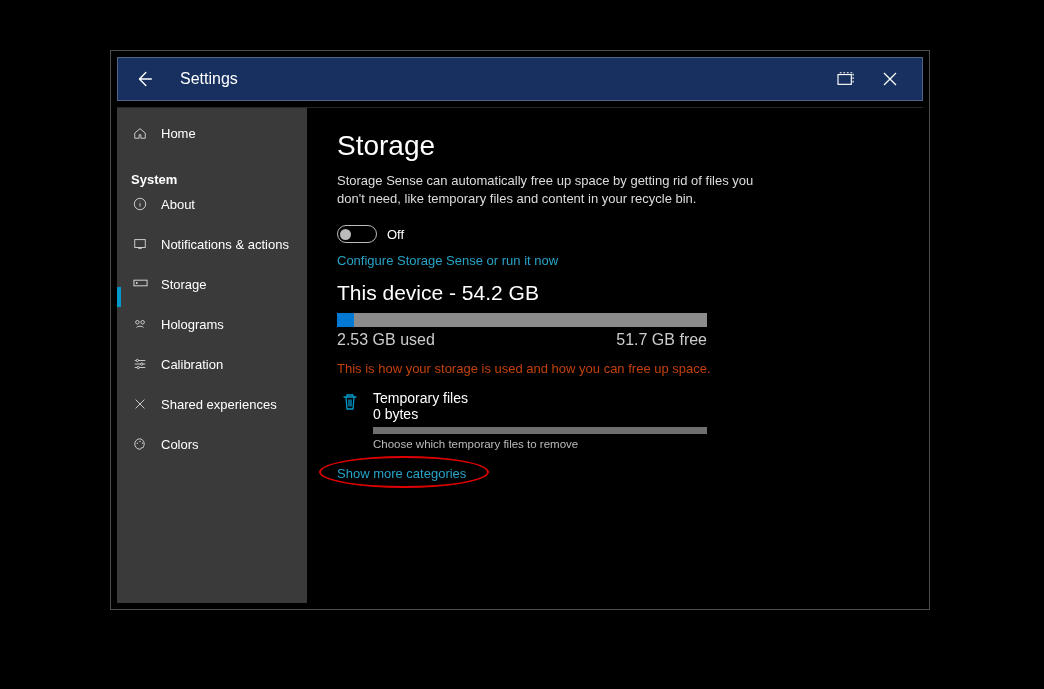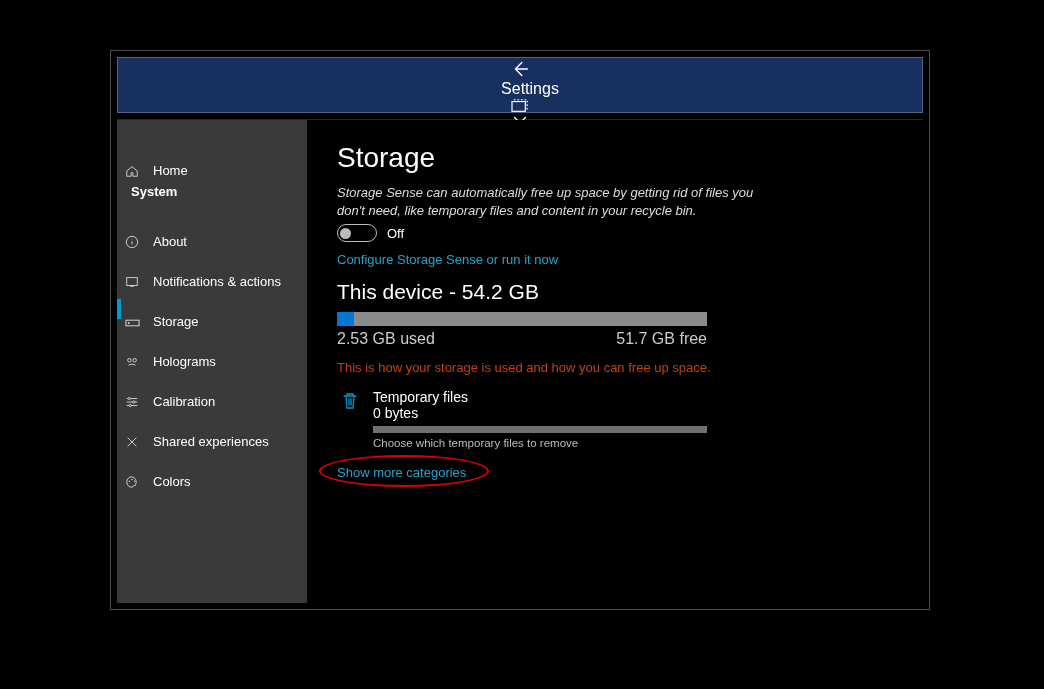--- a/index.html
+++ b/index.html
@@ -17,28 +17,27 @@
     left: 110px;
     top: 50px;
     width: 820px;
     height: 560px;
     border: 1px solid rgba(255,255,255,0.3);
     display: flex;
     flex-direction: column;
     background: #000;
   }
   .titlebar {
-    height: 56px;
+    height: 44px;
     background: #17305f;
     border: 1px solid rgba(255,255,255,0.25);
     display: flex;
     align-items: center;
     padding: 0 10px;
     margin: 6px;
-    flex-direction: column;
   }
   .titlebar .back {
     width: 32px;
     height: 32px;
     display:flex;align-items:center;justify-content:center;
     cursor:pointer;
   }
   .titlebar .title {
     margin-left: 20px;
     font-size: 16px;
@@ -53,23 +52,23 @@
     overflow:hidden;
   }
   .sidebar {
     width: 190px;
     background: #3a3a3a;
     padding-top: 18px;
     font-size: 13px;
   }
   .side-item {
     display:flex;
-    align-items:flex-end;
+    align-items:flex-start;
     height: 40px;
-    padding: 0 6px;
+    padding: 0 14px;
     cursor:pointer;
     position:relative;
   }
   .side-item .icon {
     width:18px;
     display:flex;align-items:center;justify-content:center;
     margin-right:12px;
     color:#ddd;
   }
   .side-item.selected::before {
@@ -93,22 +92,21 @@
   .content h1 {
     font-weight:300;
     font-size:28px;
     margin-bottom:10px;
   }
   .desc {
     font-size:13px;
     color:#ddd;
     max-width:420px;
     line-height:1.35;
-    margin-bottom:5px;
-    font-style:italic;
+    margin-bottom:18px;
   }
   .toggle-row { display:flex; align-items:center; margin-bottom:8px;}
   .toggle {
     width:40px;height:18px;border:1.5px solid #bbb;border-radius:10px;
     display:flex;align-items:center;
     padding:2px;
     margin-right:10px;
     cursor:pointer;
   }
   .toggle .knob { width:11px;height:11px;border-radius:50%;background:#bbb; }

